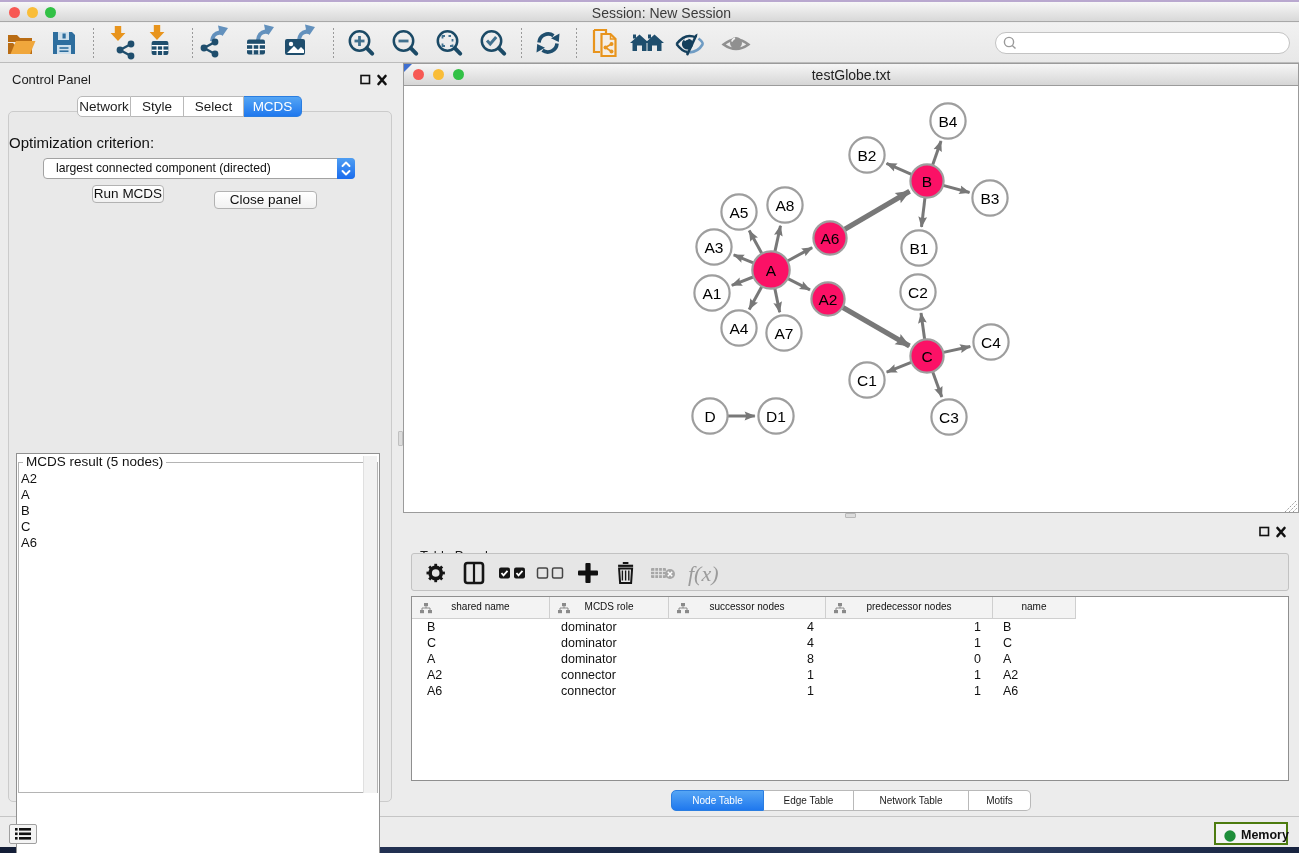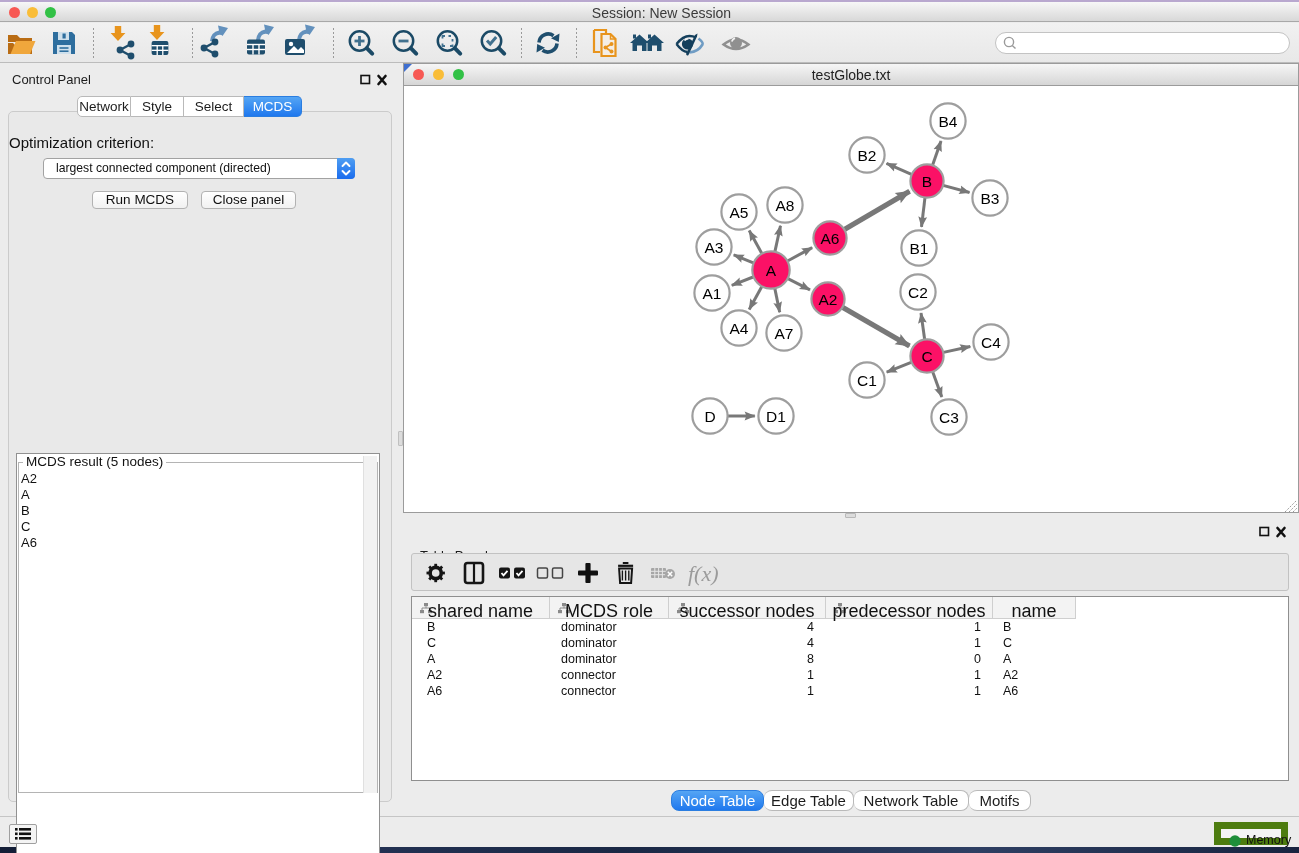--- a/index.html
+++ b/index.html
@@ -21,43 +21,43 @@
 .tabrow { display:flex; height:21px; font-size:13.5px; }
 .tabrow .tab { background:#fff; border:1px solid #b9b9b9; border-left:none; color:#1c1c1c; text-align:center; line-height:19px; }
 .tabrow .tab:first-child { border-left:1px solid #b9b9b9; border-radius:5px 0 0 5px; }
 .tabrow .tab:last-child { border-radius:0 5px 5px 0; }
 .tabrow .tab.sel { background:linear-gradient(#55a5f4,#1f78ee); color:#fff; border-color:#2a7de0; }
 #cp-tabs { left:77px; top:96px; }
 #opt-label { left:9px; top:134px; width:382px; text-align:left; font-size:15px; color:#111; }
 #dropdown { left:43px; top:158px; width:312px; height:21px; background:#fff; border:1px solid #a2a2a2; border-radius:4px; font-size:12.2px; color:#111; line-height:19px; padding-left:12px; }
 #stepper { right:-1px; top:-1px; width:18px; height:21px; background:linear-gradient(#4f9ef2,#1a6cee); border-radius:0 4px 4px 0; }
 .btn { height:18px; background:linear-gradient(#ffffff,#f1f1f1); border:1px solid #b2b2b2; border-radius:4px; font-size:13.5px; color:#111; text-align:center; line-height:16px; }
-#btn-run { left:92px; top:191px; width:96px; }
-#btn-close { left:201px; top:191px; width:95px; }
+#btn-run { left:92px; top:185px; width:72px; }
+#btn-close { left:214px; top:191px; width:103px; }
 #listbox { left:16px; top:453px; width:364px; height:426px; background:#fff; border:1px solid #919191; }
 #fieldset-label { left:6px; top:0px; font-size:13.5px; color:#111; background:#fff; padding:0 3px; z-index:2; }
 #fieldset { left:1px; top:8px; width:360px; height:331px; border:1px solid #b4b4b4; }
 #mcds-list { left:4px; top:17px; font-size:13px; color:#111; line-height:16px; }
 #list-scroll { right:2px; top:2px; width:14px; height:337px; background:#f2f2f2; border-left:1px solid #e0e0e0;}
 
 #netwin { left:403px; top:63px; width:896px; height:450px; background:#fff; border:1px solid #9b9b9b; }
 #net-titlebar { left:0; top:0; width:894px; height:22px; background:linear-gradient(#f6f6f6,#d6d6d6); border-bottom:1px solid #9b9b9b; }
 #net-title { width:100%; text-align:center; top:3px; font-size:14px; color:#222; }
 .tls { width:11px; height:11px; border-radius:50%; top:5px; }
 
 #tp-title { left:420px; top:525px; font-size:13px; color:#1c1c1c;margin-top:23px; }
 #tp-toolbar { left:411px; top:553px; width:878px; height:38px; background:#e6e6e6; border:1px solid #c2c2c2; border-radius:3px; }
 #tp-table { left:411px; top:596px; width:878px; height:185px; background:#fff; border:1px solid #8f8f8f; font-size:12.5px; color:#111; }
 #tp-header { left:0; top:0; width:664px; height:22px; background:#f3f3f3; border-bottom:1px solid #cfcfcf; }
 .hcell { top:0; height:22px; border-right:1px solid #cfcfcf; }
-.hlabel { font-size:18px; color:#111; top:4px; width:100%; text-align:center; }
+.hlabel { font-size:10px; color:#111; top:4px; width:100%; text-align:center; }
 #tp-tabs { left:671px; top:790px; }
-#tp-tabs .tab { font-size:15px;border-radius:8px; }
+#tp-tabs .tab { font-size:10px; }
 #status-btn { left:9px; top:824px; width:28px; height:20px; background:#f4f4f4; border:1px solid #9f9f9f; border-radius:2px; }
-#memory { left:1214px; top:822px; width:74px; height:23px; background:#f4f4f4; border:7px solid #4d7c0f; font-size:12.5px; color:#111; }
+#memory { left:1214px; top:822px; width:74px; height:23px; background:#f4f4f4; border:2px solid #4d7c0f; font-size:12.5px; color:#111;font-weight:bold; }
 svg { display:block; }
 </style>
 </head>
 <body>
 <div id="desktop-bottom" class="abs"></div>
 <div id="win" class="abs"></div>
 <div id="titlebar" class="abs z">
   <div class="tl abs" style="left:9px; background:#f75954;"></div>
   <div class="tl abs" style="left:27px; background:#f9bd38;"></div>
   <div class="tl abs" style="left:45px; background:#32c146;"></div>

